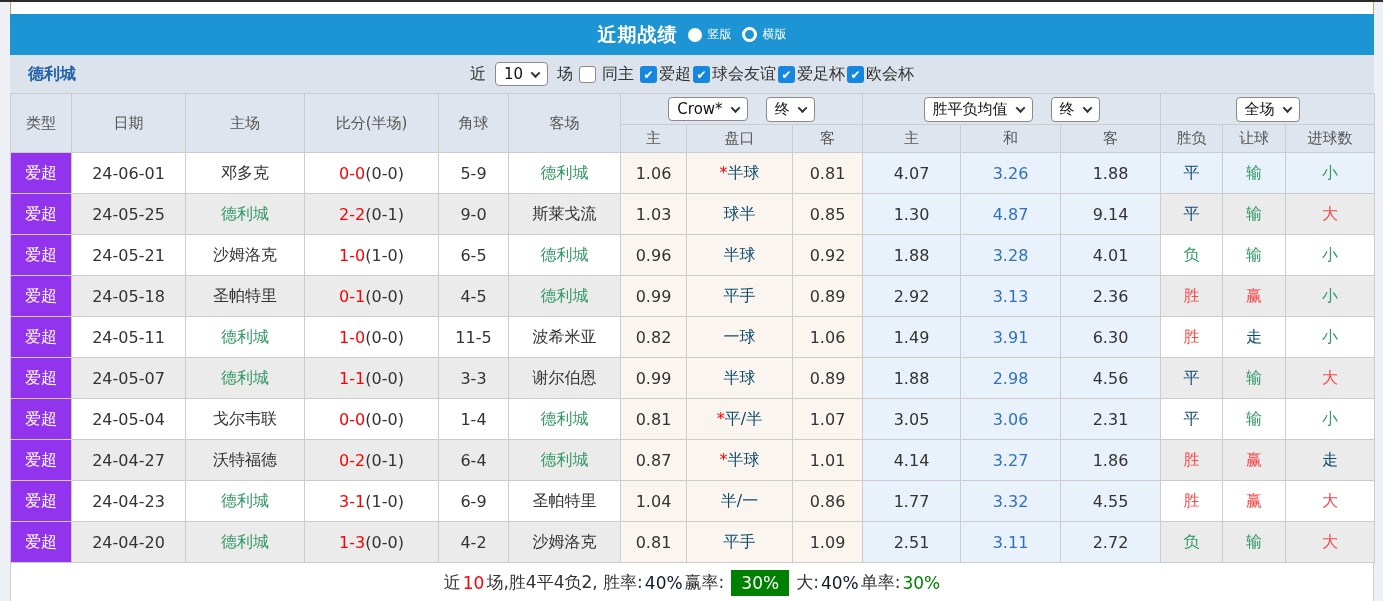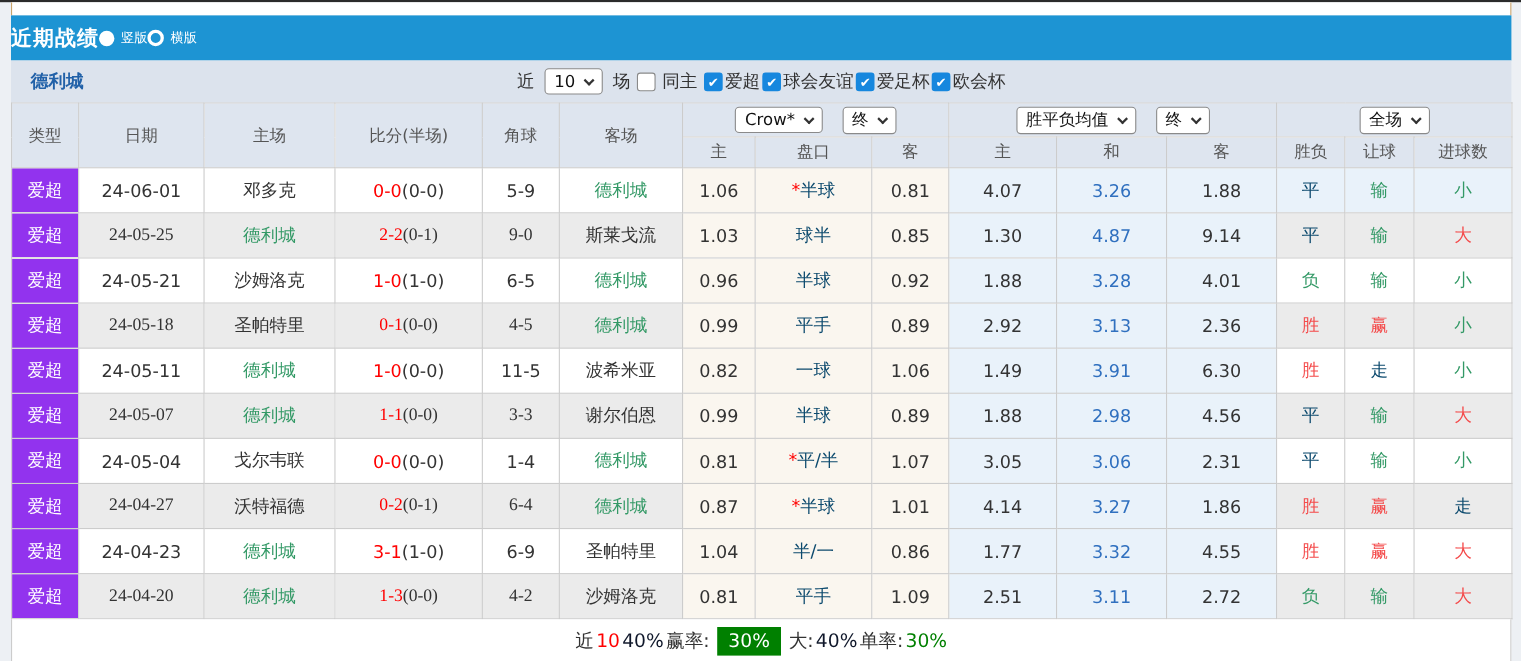--- a/index.html
+++ b/index.html
@@ -3,21 +3,21 @@
 <meta charset="utf-8">
 <style>
   * { margin:0; padding:0; box-sizing:border-box; }
   html,body { width:1383px; height:601px; }
   body { font-family:"DejaVu Sans","Liberation Sans",sans-serif; background:#edf0f4; }
   .page { position:relative; width:1383px; height:601px; border-top:2px solid #2b2b2b; overflow:hidden; }
   .content { position:absolute; left:10px; top:0; width:1364px; }
 
   .top-strip { height:12px; background:#ffffff; border-left:1px solid #c9a36b; border-right:1px solid #c9a36b; }
 
-  .title-bar { height:41px; background:#1d94d3; display:flex; align-items:center; color:#fff; }
+  .title-bar { height:41px; background:#1d94d3; display:flex; align-items:center; justify-content:center; gap:10px; color:#fff; }
   .title-bar .title { font-size:19px; font-weight:bold; letter-spacing:1px; }
   .radio-group { display:flex; align-items:center; gap:6px; font-size:12px; }
   .radio-dot { width:14px; height:14px; border-radius:50%; display:inline-block; }
   .radio-dot.filled { background:#fff; }
   .radio-dot.hollow { background:transparent; border:3px solid #fff; width:15px; height:15px; }
 
   .filter-bar { height:38px; background:#dce3ed; position:relative; display:flex; align-items:center; justify-content:center; font-size:16px; color:#333; }
   .team-name { position:absolute; left:18px; top:0; height:38px; display:flex; align-items:center; color:#2161a8; font-weight:bold; font-size:16px; }
   .filter-controls { display:flex; align-items:center; gap:4px; }
   .select-box { background:#fff; border:1px solid #8a8a8a; border-radius:4px; padding:2px 8px; display:inline-flex; align-items:center; gap:9px; font-size:15px; color:#111; margin:0 5px; }
@@ -28,21 +28,21 @@
 
   table { border-collapse:collapse; table-layout:fixed; width:1364px; background:#fff; }
   th, td { border:1px solid #ccc; text-align:center; overflow:hidden; white-space:nowrap; }
   thead th { background:#dee5ef; color:#555; font-weight:normal; font-size:15px; }
   tr.hdr1 th { height:31px; }
   tr.hdr2 th { height:28px; }
   tbody td { height:41px; font-size:16px; color:#333; }
   td.c-type { background:#9233ee; color:#fff; }
   td.c-odds { background:#faf6ef; }
   td.c-avg  { background:#e9f2fa; }
-  tr.even td.c-base { background:#ebebeb;font-family:Liberation Serif, serif; }
+  tr.even td.c-base { background:#ebebeb; }
   tr.odd  td.c-base { background:#ffffff;margin-left:36px; }
   tr.even td.c-res { background:#ebebeb; }
   tr.odd  td.c-res { background:#ffffff; }
   tr.hl   td.c-res { background:#e9f2fa !important; }
 
   .t-red   { color:#f44b4b; }
   .t-green { color:#339966; }
   .t-blue  { color:#0c4a6e; }
   .t-dblue { color:#3070bf; }
   .t-score { color:#ff0000; }
@@ -333,20 +333,21 @@
             <td class="c-res"><span class="t-green">负</span></td>
             <td class="c-res"><span class="t-green">输</span></td>
             <td class="c-res"><span class="t-red">大</span></td>
           </tr>
         </tbody>
     </table>
 
     <div class="footer" id="footer-line">
         <span class="seg black">近</span>
         <span class="seg red">10</span>
+        <span class="seg black">场,胜4平4负2, 胜率:</span>
         <span class="seg blue">40%</span>
         <span class="seg black"> 赢率:</span>
         <span class="seg green-badge">30%</span>
         <span class="seg black">大:</span>
         <span class="seg blue">40%</span>
         <span class="seg black"> 单率:</span>
         <span class="seg green">30%</span>
       </div>
 
   </div>

